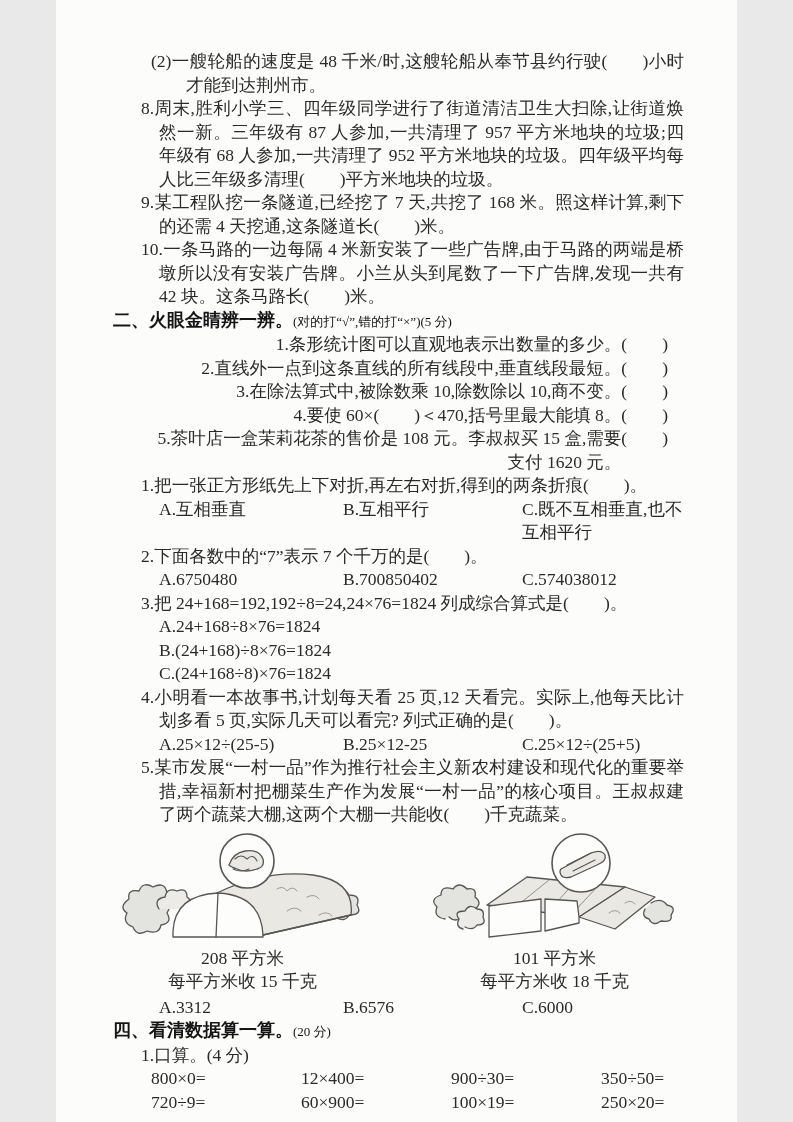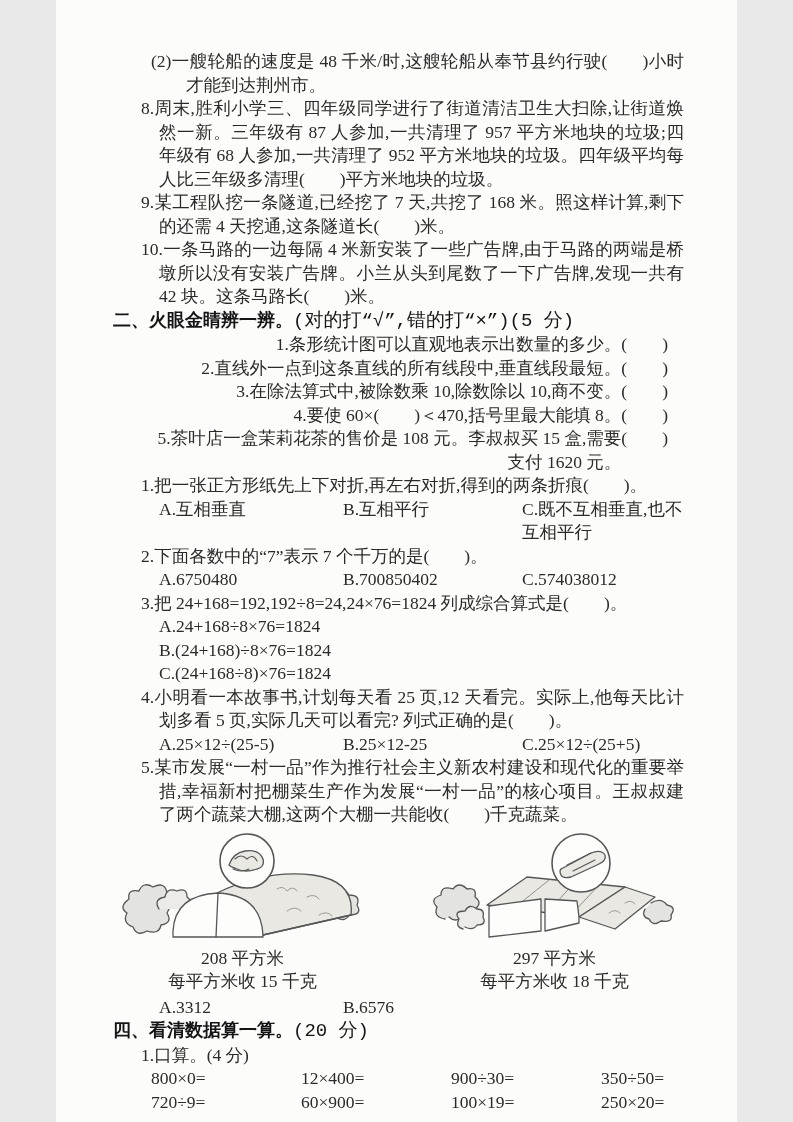--- a/index.html
+++ b/index.html
@@ -14,21 +14,21 @@
     font-size:17.5px;
     line-height:23.5px;
     color:#2a2a2a;
     overflow:hidden;
   }
   .problem { text-align:justify; }
   .p-sub   { margin-left:38px; padding-left:35px; text-indent:-35px; }
   .p-num   { margin-left:28px; padding-left:18px; text-indent:-18px; }
   h2.sec   { margin:0; font-size:18px; font-weight:bold; color:#151515;
              font-family:"Liberation Sans","DejaVu Sans",sans-serif; }
-  h2.sec .rest { font-weight:normal; font-family:Liberation Mono, monospace; font-size:19px; }
+  h2.sec .rest { font-weight:normal; font-family:Liberation Serif, serif; font-size:13px; }
   .tf-row  { display:flex; justify-content:space-between; margin-left:28px; padding-right:16px; }
   .tf-text { flex:1 1 auto;text-align:right; }
   .tf-ans  { flex:0 0 auto; }
   .opt-row { margin-left:46px; display:flex; }
   .opt-row .c1 { width:184px; flex:0 0 auto; }
   .opt-row .c2 { width:179px; flex:0 0 auto; }
   .opt-row .c3 { flex:1 1 auto; }
   .opt-stack div { margin-left:46px; }
   .figures { display:flex; justify-content:center; gap:60px; margin:4px 0 2px; }
   .figures figure { margin:0; text-align:center; }
@@ -140,29 +140,30 @@
           <path d="M150,86 L196,56 L226,66 L186,98 Z" fill="#e9e8e3"></path>
           <path d="M196,72 q6,-4 10,1 M180,82 q6,-5 11,0" stroke="#9b9b96" stroke-width="1"></path>
           <path d="M60,75 L60,106 L112,100 L112,68 Z" fill="#fdfdfc"></path>
           <path d="M116,68 L116,100 L150,92 L150,86 L148,70 Z" fill="#fdfdfc"></path>
           <circle cx="152" cy="32" r="29" fill="#fdfdfc" stroke-width="1.6"></circle>
           <path d="M132,38 l30,-16 q10,-4 14,2 q2,6 -8,10 l-26,12 q-8,2 -10,-2 q-2,-4 0,-6" fill="#e9e8e3"></path>
           <path d="M138,34 l24,-12 M144,40 l22,-11" stroke-width="1.1"></path>
         </g>
       </svg>
       <figcaption>
-        <div>297 平方米</div>
+        <div>101 平方米</div>
         <div>每平方米收 18 千克</div>
       </figcaption>
     </figure>
   </div>
 
   <div class="opt-row">
     <span class="c1">A.3312</span>
     <span class="c2">B.6576</span>
+    <span class="c3">C.6000</span>
   </div>
 
   <h2 class="sec"><span>四、看清数据算一算。</span><span class="rest">(20 分)</span></h2>
 
   <div class="problem p-num">1.口算。(4 分)</div>
 
   <div class="calc-row">
     <span>800×0=</span>
     <span>12×400=</span>
     <span>900÷30=</span>

